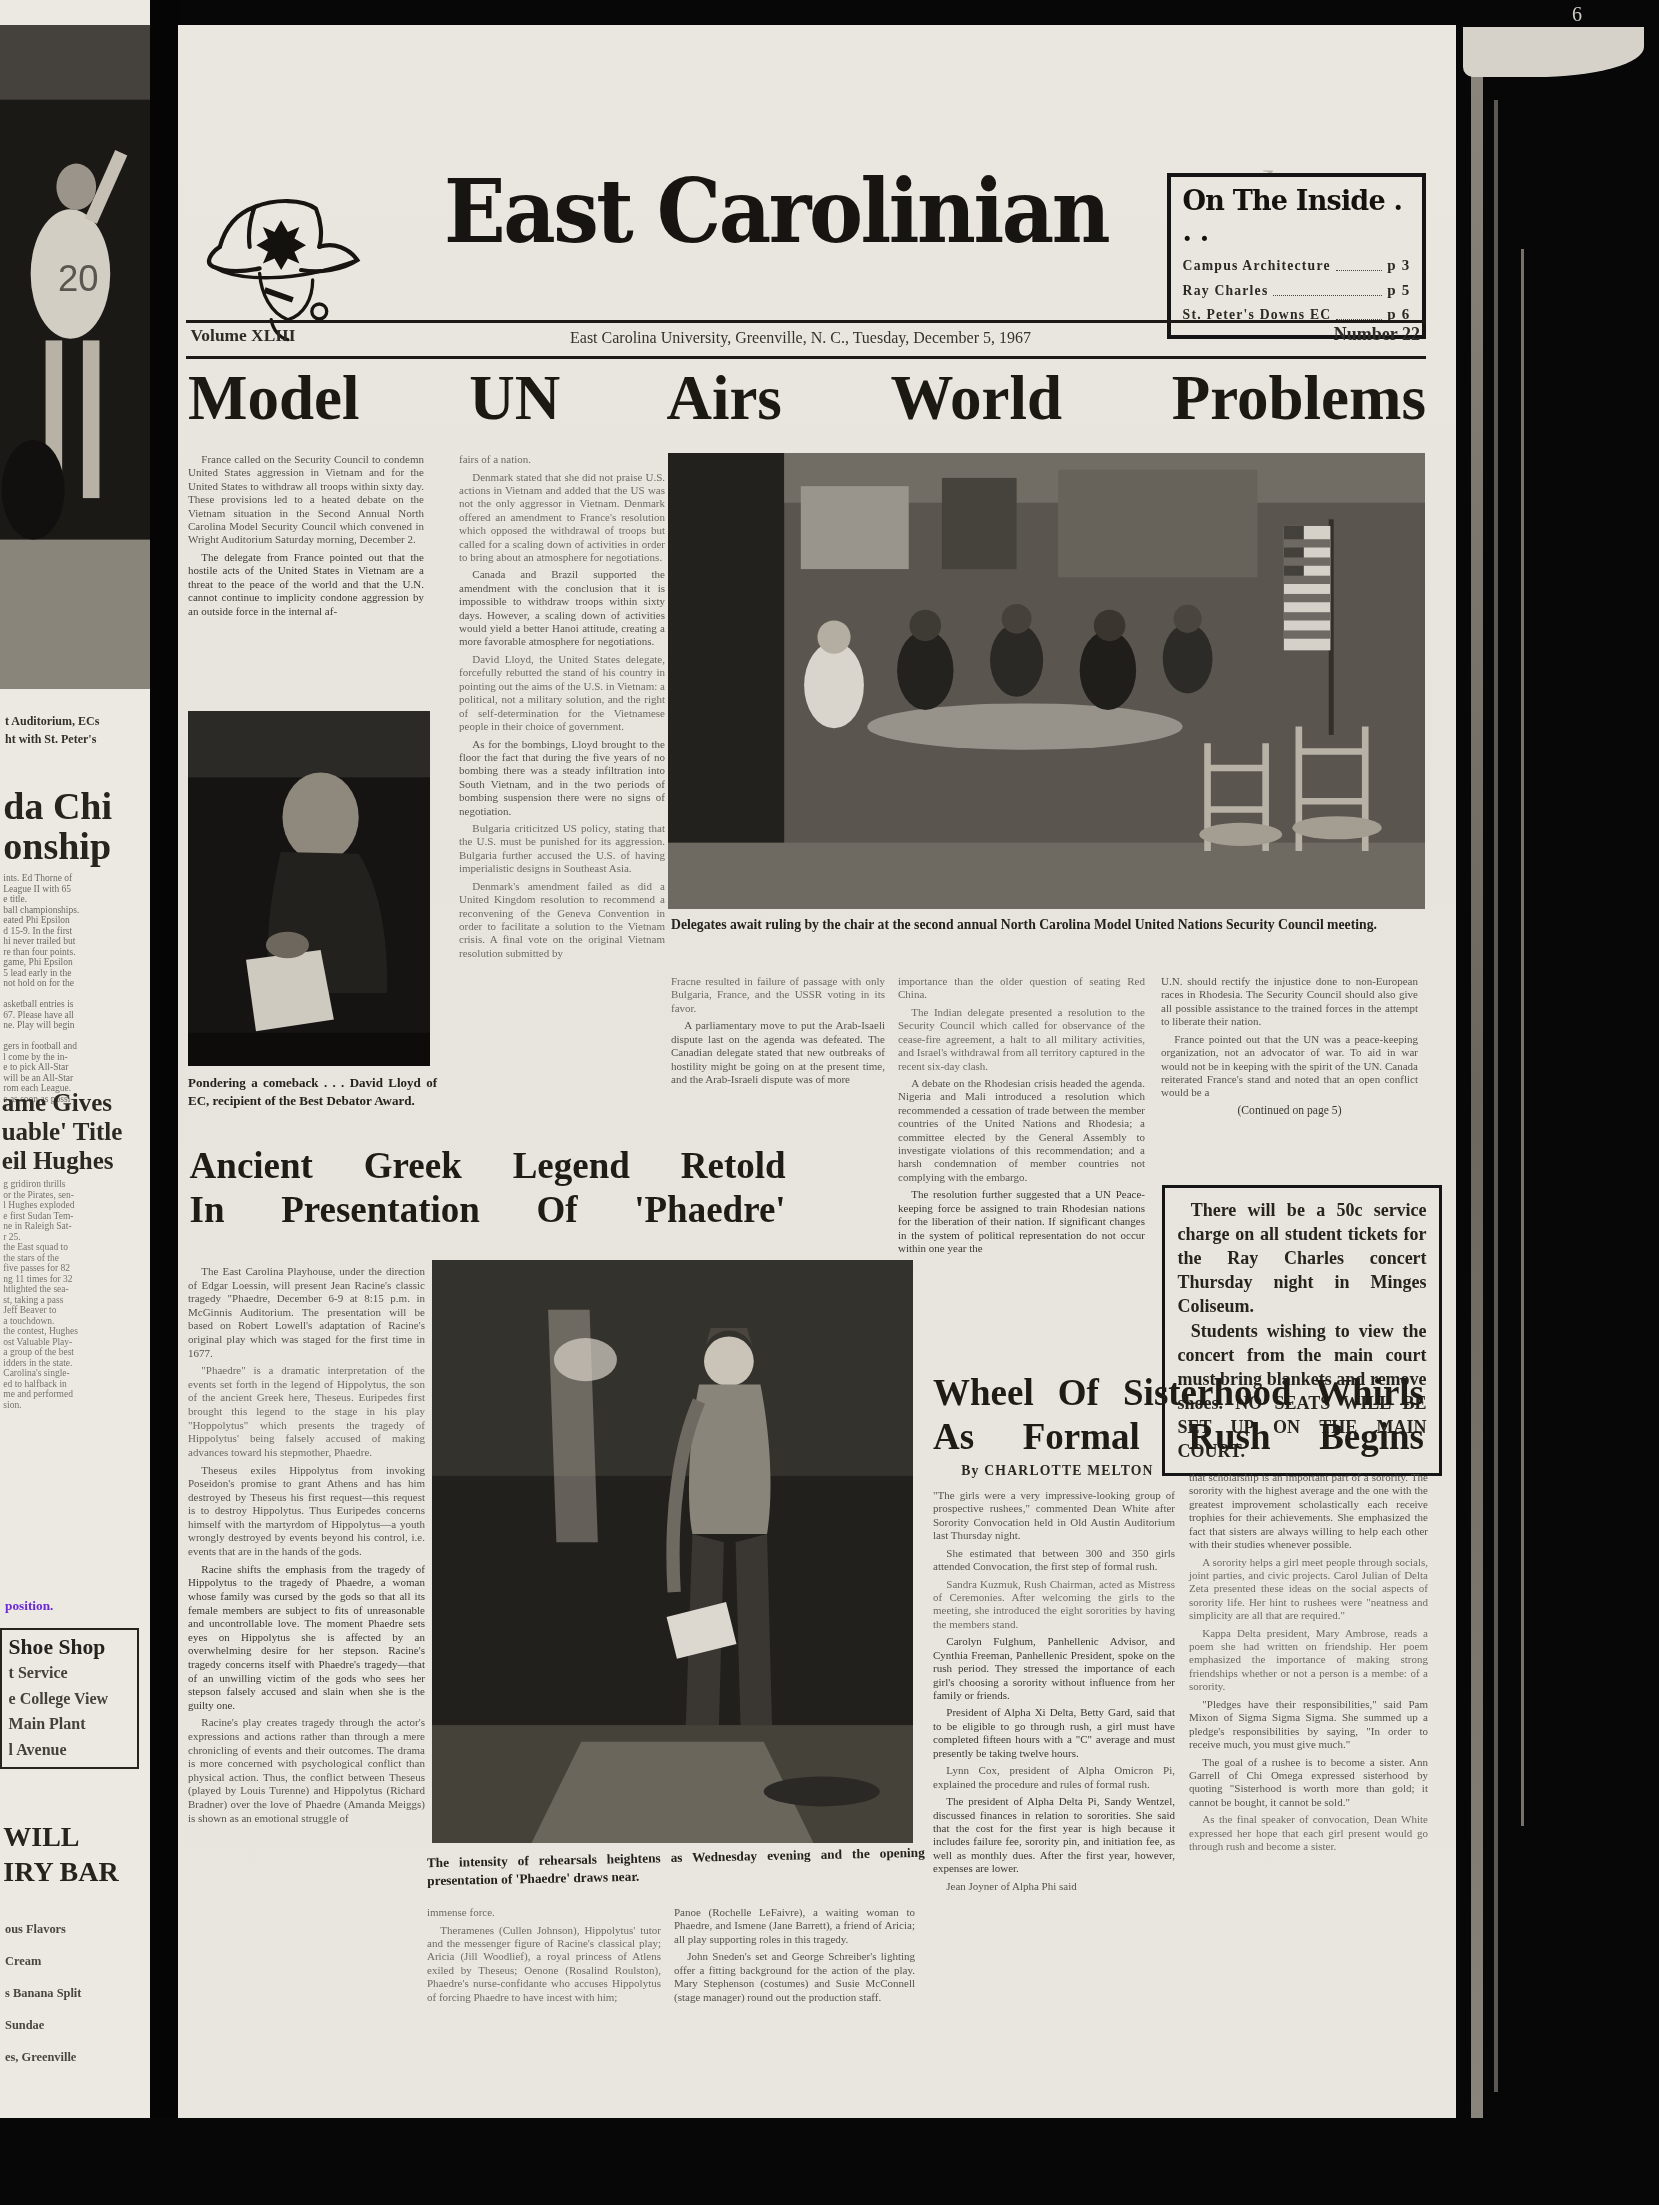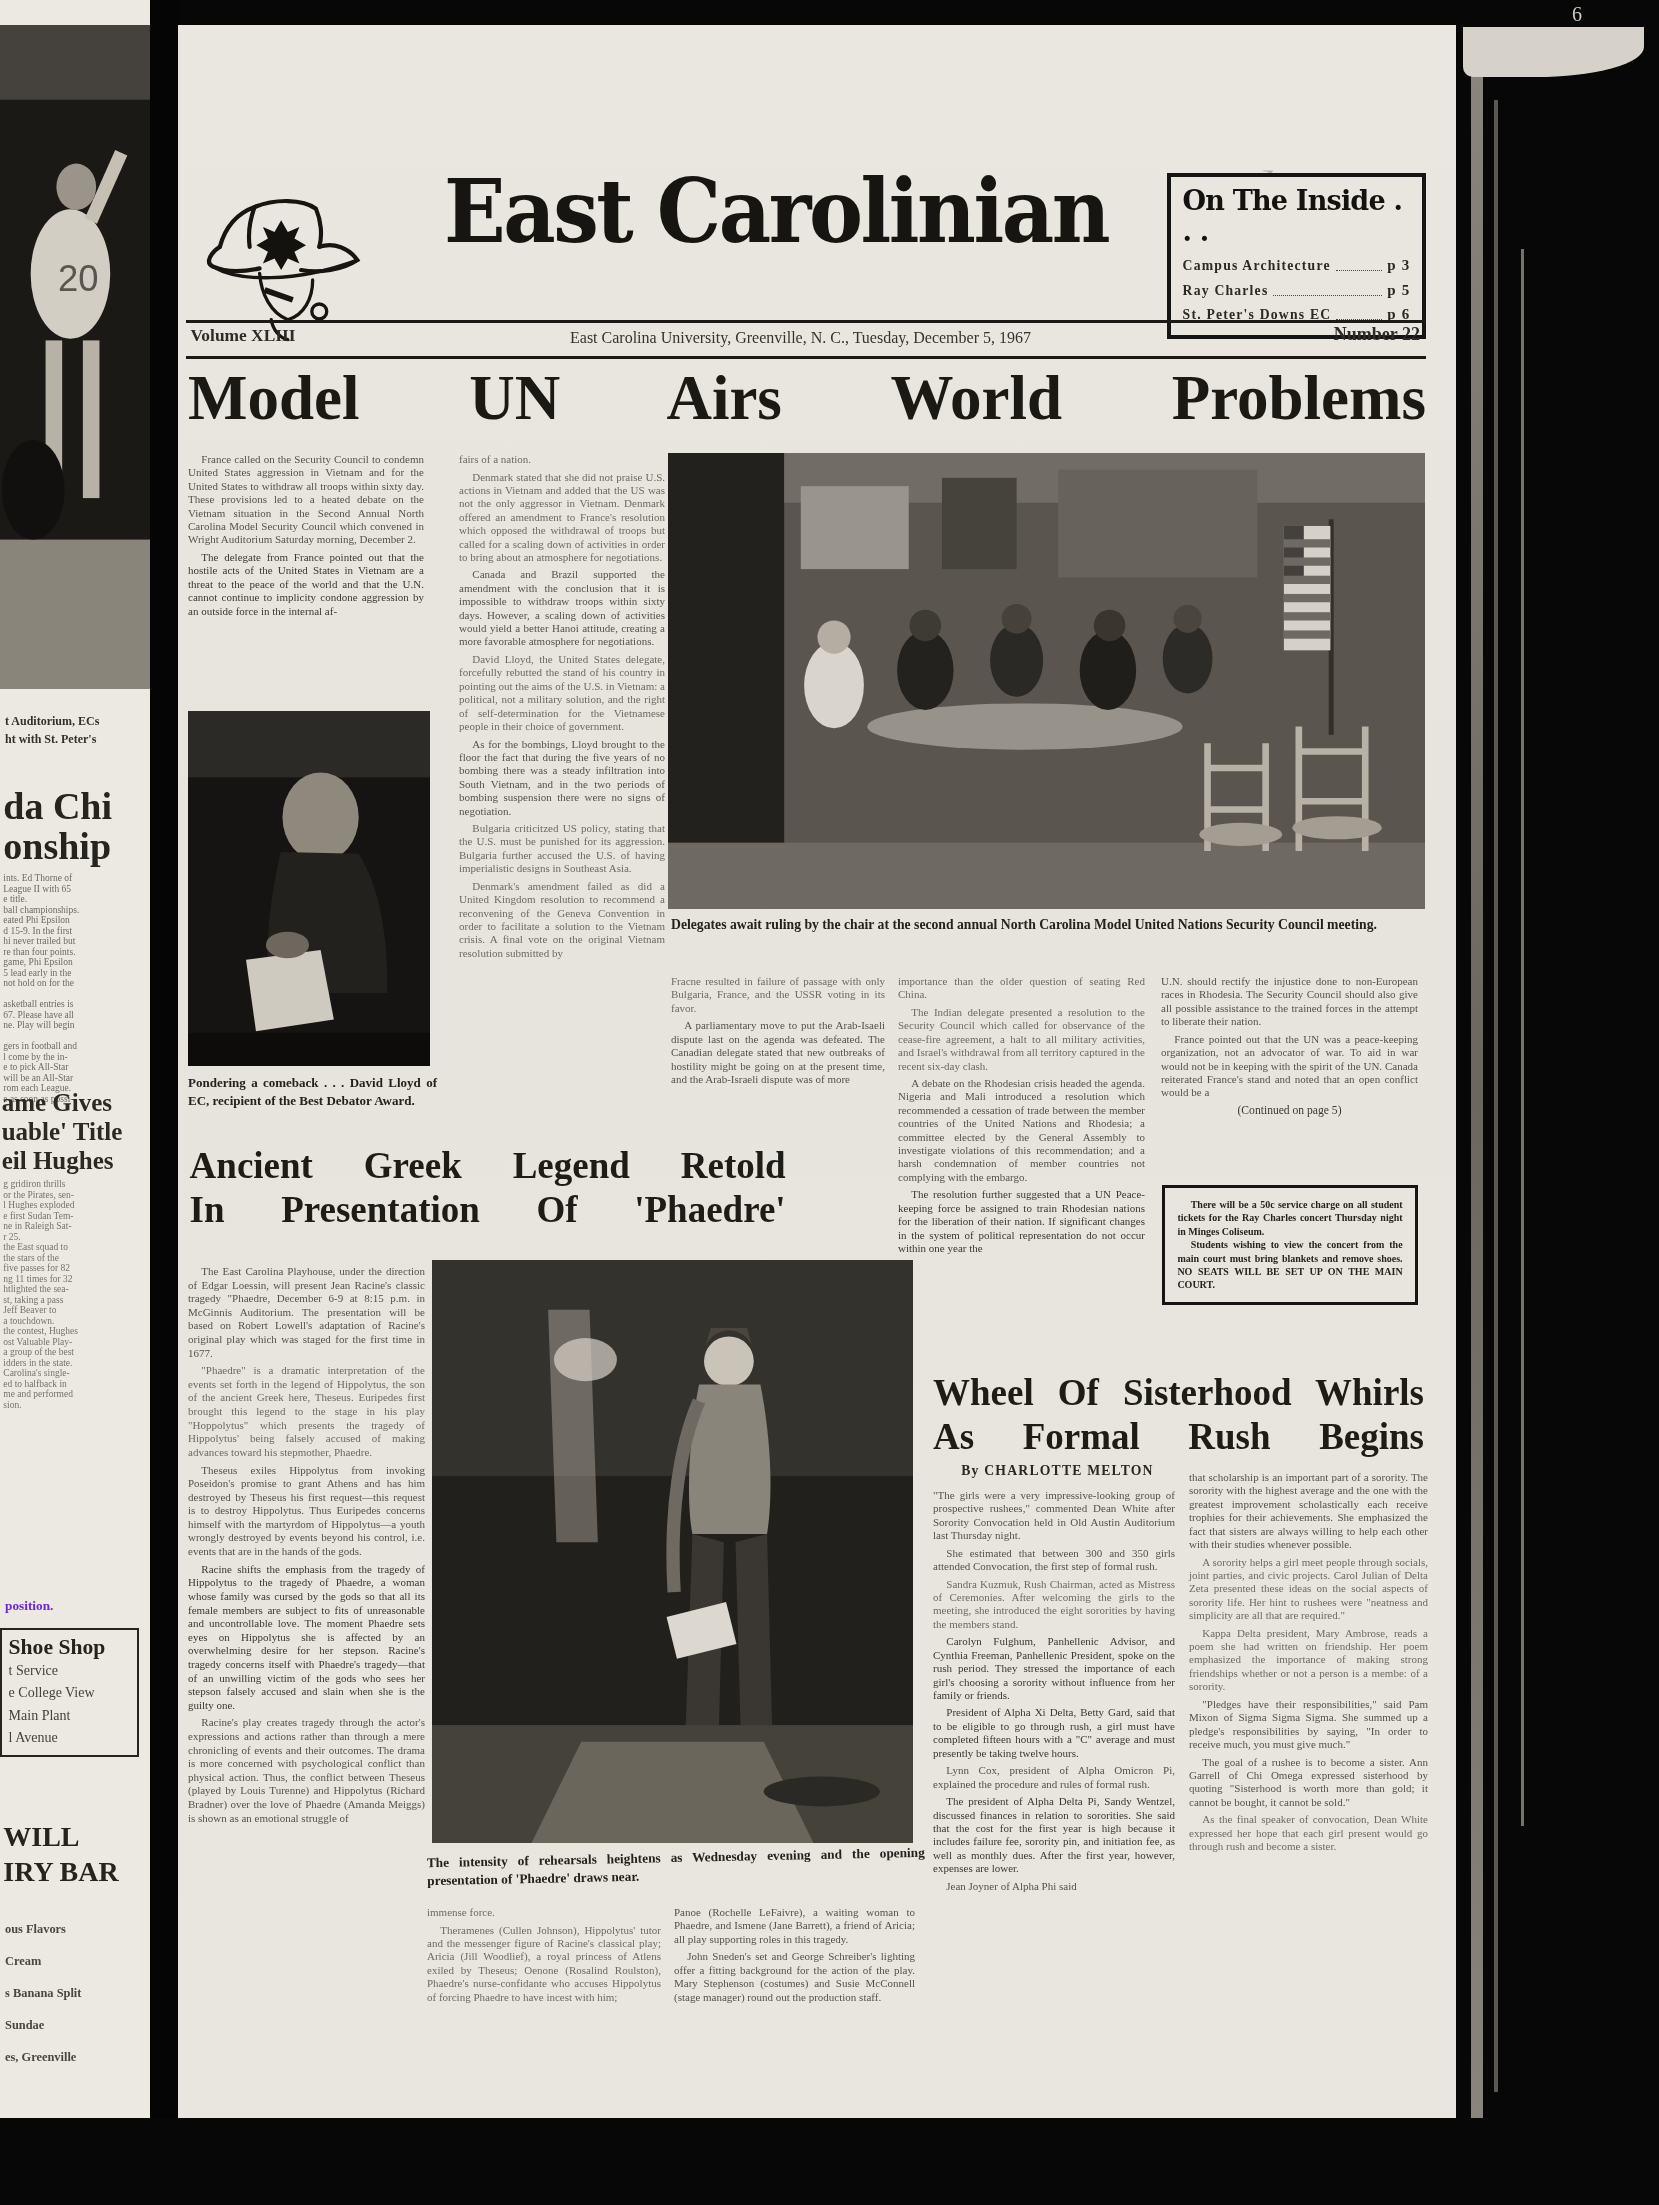--- a/index.html
+++ b/index.html
@@ -48,37 +48,37 @@
   
   .body-col{position:absolute;text-align:justify;font-size:11px;
      line-height:13.4px;color:#3a3833;}
   .body-col p{margin:0 0 4.1px;text-indent:13.3px;}
   .body-col p.noindent{text-indent:0;}
   .ink-70{color:#55524c;}
   .ink-50{color:#6e6a62;}
   .caption{position:absolute;font-weight:bold;font-size:13px;
      line-height:1.35;color:#24221e;text-align:justify;}
   #continued-line{text-align:center;font-size:11.6px;margin-top:0;color:#3a3833;}
-  #notice-box{left:984px;top:1160px;width:256px;border:3.3px solid #151515;
-     padding:10px 12.4px;box-sizing:border-box;font-weight:bold;font-size:10px;
+  #notice-box{left:984px;top:1160px;width:280px;border:3.3px solid #151515;
+     padding:10px 12.4px;box-sizing:border-box;font-weight:bold;font-size:18px;
      line-height:1.34;text-align:justify;color:#26241f;}
   #notice-box p{margin:0;text-indent:13.3px;}
   #rush-byline{left:759px;top:1438px;width:241px;text-align:center;
      font-weight:bold;font-size:13.7px;letter-spacing:1.2px;color:#2a2824;}
   
   .pre{white-space:pre-line;}
   #left-caption{left:5px;top:712px;width:143px;font-weight:bold;font-size:12px;line-height:1.5;color:#33312c;}
   #left-headline1{left:3.3px;top:787px;font-weight:bold;font-size:38px;line-height:1.05;color:#26241f;}
   #left-text1{left:3.3px;top:873px;width:144px;font-size:9.5px;line-height:10.5px;color:#6e6a62;text-align:justify;}
   #left-headline2{left:1.7px;top:1089px;font-weight:bold;font-size:25px;line-height:1.15;color:#2b2924;}
   #left-text2{left:3.3px;top:1179px;width:144px;font-size:9.5px;line-height:10.5px;color:#77736a;text-align:justify;}
   #left-position{left:5px;top:1598px;font-weight:bold;font-size:13.3px;color:#6d28d9;}
   #shoe-box{left:0;top:1628px;width:139px;border:2.5px solid #26241f;padding:5px 6.6px;box-sizing:border-box;}
   #shoe-box .shop-title{font-weight:bold;font-size:21.6px;color:#24221e;}
-  #shoe-box .shop-lines{font-weight:normal;font-size:14px;line-height:1.6;color:#44423c;}
+  #shoe-box .shop-lines{font-weight:bold;font-size:16px;line-height:1.6;color:#44423c;}
   #left-headline3{left:3.3px;top:1819px;font-weight:bold;font-size:28px;line-height:1.25;color:#26241f;}
   #left-text3{left:5px;top:1913px;font-weight:bold;font-size:12.4px;line-height:32px;color:#4a4741;}
   
   .photo{position:absolute;overflow:hidden;}
   .photo svg{display:block;width:100%;height:100%;}
 </style>
 </head>
 <body>
 
 <div id="bar-top" class="abs"></div>

